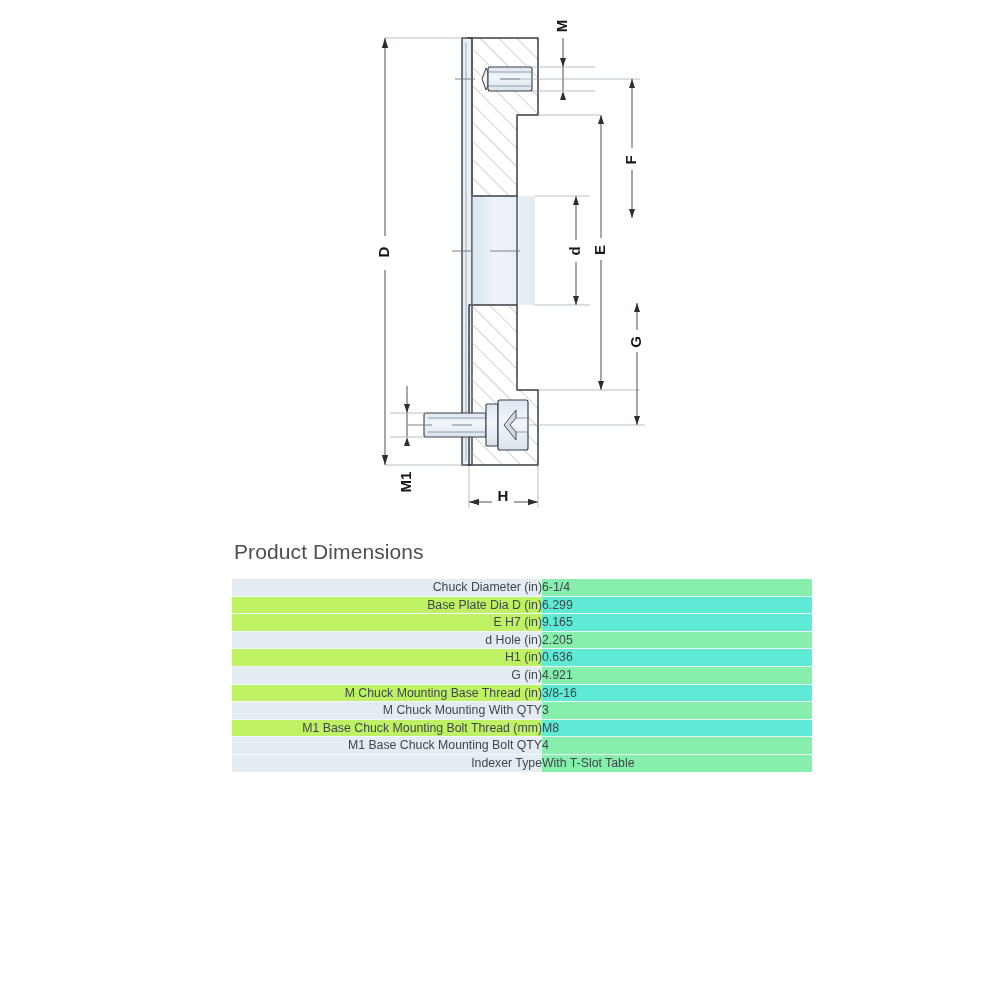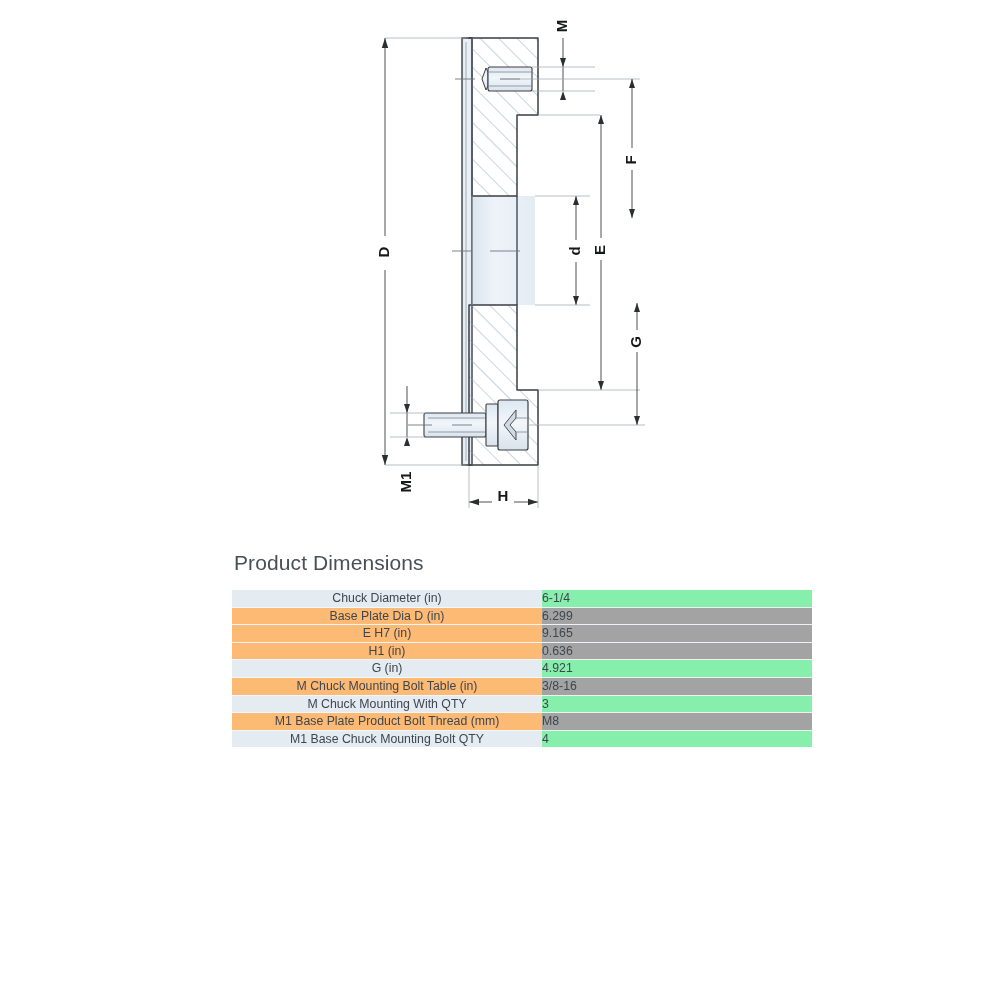--- a/index.html
+++ b/index.html
@@ -19,49 +19,49 @@
 
   
   #spec-section{
     position:absolute;left:232px;top:540px;width:540px;
   }
   #spec-title{
     font-size:21px;
     color:#4a4f55;
     font-weight:400;
     letter-spacing:0.1px;
-    margin:11px 0 16px 2px;
+    margin:0 0 16px 2px;
     line-height:1.1;
   }
   table.spec{
     border-collapse:collapse;
     width:536px;
     table-layout:fixed;
   }
   table.spec td{
     font-size:12.3px;
     color:#3f464d;
     padding:0;
     vertical-align:middle;
     line-height:1.35;
   }
   td.k{
     width:310px;
-    text-align:center;
+    text-align:right;
     padding:7px 9px 7px 8px;
     background:#e4ebf1;
   }
   td.v{
     width:270px;
     text-align:left;
     padding:7px 9px 7px 10px;
     background:#86efac;
   }
-  tr.alt td.k{background:#fdba74;}
-  tr.alt td.v{background:#a3a3a3;}
+  tr.alt td.k{background:#bef264;}
+  tr.alt td.v{background:#5eead4;}
   tr td.k{border-bottom:1px solid #f3f7fa;}
   tr td.v{border-bottom:1px solid #eef2f6;}
   tr:last-child td{border-bottom:none;}
 </style>
 </head>
 <body>
 
 <div id="page">
 
   <div id="drawing">
@@ -221,41 +221,49 @@
             <td class="v">6-1/4</td>
           </tr>
           <tr class="alt">
             <td class="k">Base Plate Dia D (in)</td>
             <td class="v">6.299</td>
           </tr>
           <tr class="alt">
             <td class="k">E H7 (in)</td>
             <td class="v">9.165</td>
           </tr>
+          <tr>
+            <td class="k">d Hole (in)</td>
+            <td class="v">2.205</td>
+          </tr>
           <tr class="alt">
             <td class="k">H1 (in)</td>
             <td class="v">0.636</td>
           </tr>
           <tr>
             <td class="k">G (in)</td>
             <td class="v">4.921</td>
           </tr>
           <tr class="alt">
-            <td class="k">M Chuck Mounting  Bolt Table (in)</td>
+            <td class="k">M Chuck Mounting  Base Thread (in)</td>
             <td class="v">3/8-16</td>
           </tr>
           <tr>
             <td class="k">M Chuck Mounting With QTY</td>
             <td class="v">3</td>
           </tr>
           <tr class="alt">
-            <td class="k">M1 Base Plate Product Bolt Thread (mm)</td>
+            <td class="k">M1 Base Chuck Mounting Bolt Thread (mm)</td>
             <td class="v">M8</td>
           </tr>
           <tr>
             <td class="k">M1 Base Chuck Mounting  Bolt QTY</td>
             <td class="v">4</td>
+          </tr>
+          <tr>
+            <td class="k">Indexer Type</td>
+            <td class="v">With T-Slot Table</td>
           </tr>
         </tbody>
     </table>
   </div>
 
 </div>
 
 </body></html>

